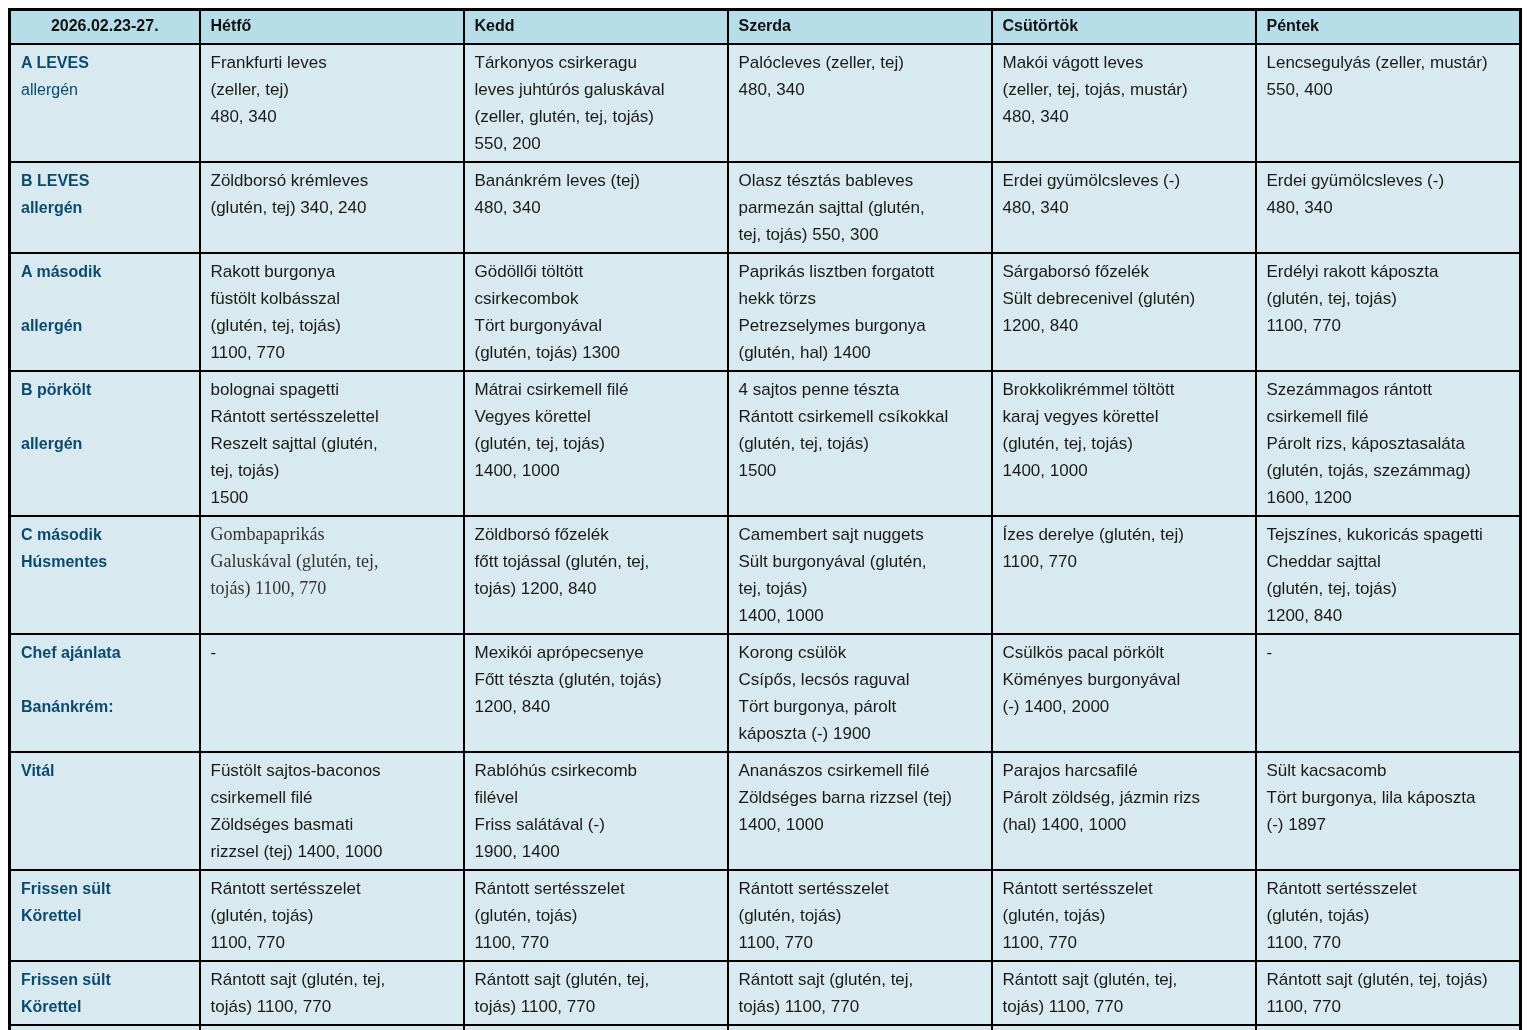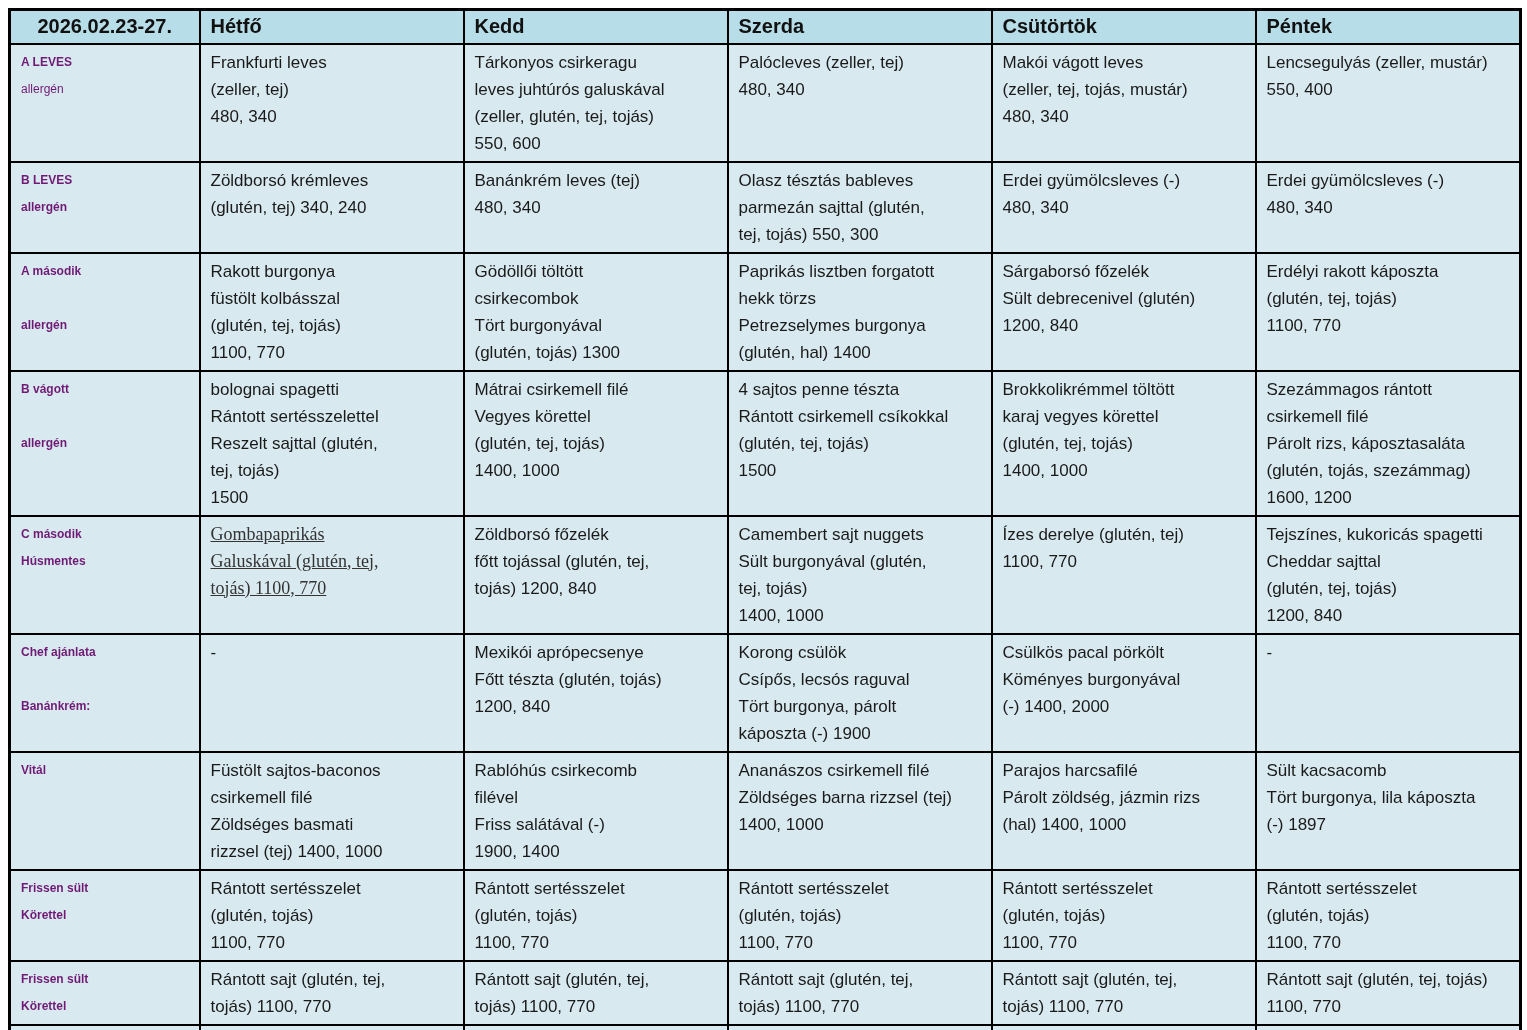--- a/index.html
+++ b/index.html
@@ -14,49 +14,48 @@
   table.menu {
     border-collapse: collapse;
     table-layout: fixed;
     width: 1511px;
     border: 3px solid #000;
     background: #d8eaf0;
   }
   th, td { border: 2px solid #000; }
   thead th {
     background: #b7dde8;
-    font-size: 20px;
+    font-size: 16px;
     font-weight: bold;
     color: #111;
     text-align: left;
     padding: 3px 10px 4px 10px;
     height: 34px;
   }
   td.cell {
     vertical-align: top;
     padding: 4px 8px 4px 10px;
     font-size: 17px;
     line-height: 27px;
     color: #1a1a1a;
     white-space: pre-line;
     overflow: hidden;
     border-radius: 23px;
   }
   td.cell.serif {
     font-family: "Liberation Serif", "DejaVu Serif", serif;
     font-size: 18px;
     color: #333;
-    text-decoration: underline;
   }
   td.cat {
     vertical-align: top;
     padding: 4px 4px 4px 10px;
-    font-size: 12px;
+    font-size: 16px;
     line-height: 27px;
-    color: #701a75;
+    color: #0c4a6e;
   }
   .cat-title, .cat-sub { font-weight: bold; white-space: pre-line; min-height: 0; }
   .cat-sub[data-weight="regular"] { font-weight: 400; }
   
   tbody tr:nth-child(1)  { height: 108px; }
   tbody tr:nth-child(2)  { height: 82px; }
   tbody tr:nth-child(3)  { height: 110px; }
   tbody tr:nth-child(4)  { height: 138px; }
   tbody tr:nth-child(5)  { height: 107px; }
   tbody tr:nth-child(6)  { height: 110px; }
@@ -93,21 +92,21 @@
         <td class="cat">
           <div class="cat-title">A LEVES</div>
           <div class="cat-sub" data-weight="regular">allergén</div>
         </td>
         <td class="cell">Frankfurti leves
 (zeller, tej)
 480, 340</td>
         <td class="cell">Tárkonyos csirkeragu
 leves juhtúrós galuskával
 (zeller, glutén, tej, tojás)
-550, 600</td>
+550, 200</td>
         <td class="cell">Palócleves (zeller, tej)
 480, 340</td>
         <td class="cell">Makói vágott leves
 (zeller, tej, tojás, mustár)
 480, 340</td>
         <td class="cell">Lencsegulyás (zeller, mustár)
 550, 400</td>
       </tr>
       <tr>
         <td class="cat">
@@ -146,21 +145,21 @@
 (glutén, hal) 1400</td>
         <td class="cell">Sárgaborsó főzelék
 Sült debrecenivel (glutén)
 1200, 840</td>
         <td class="cell">Erdélyi rakott káposzta
 (glutén, tej, tojás)
 1100, 770</td>
       </tr>
       <tr>
         <td class="cat">
-          <div class="cat-title">B vágott</div>
+          <div class="cat-title">B pörkölt</div>
           <div class="cat-sub" data-weight="bold">
 allergén</div>
         </td>
         <td class="cell">bolognai spagetti
 Rántott sertésszelettel
 Reszelt sajttal (glutén,
 tej, tojás)
 1500</td>
         <td class="cell">Mátrai csirkemell filé
 Vegyes körettel

